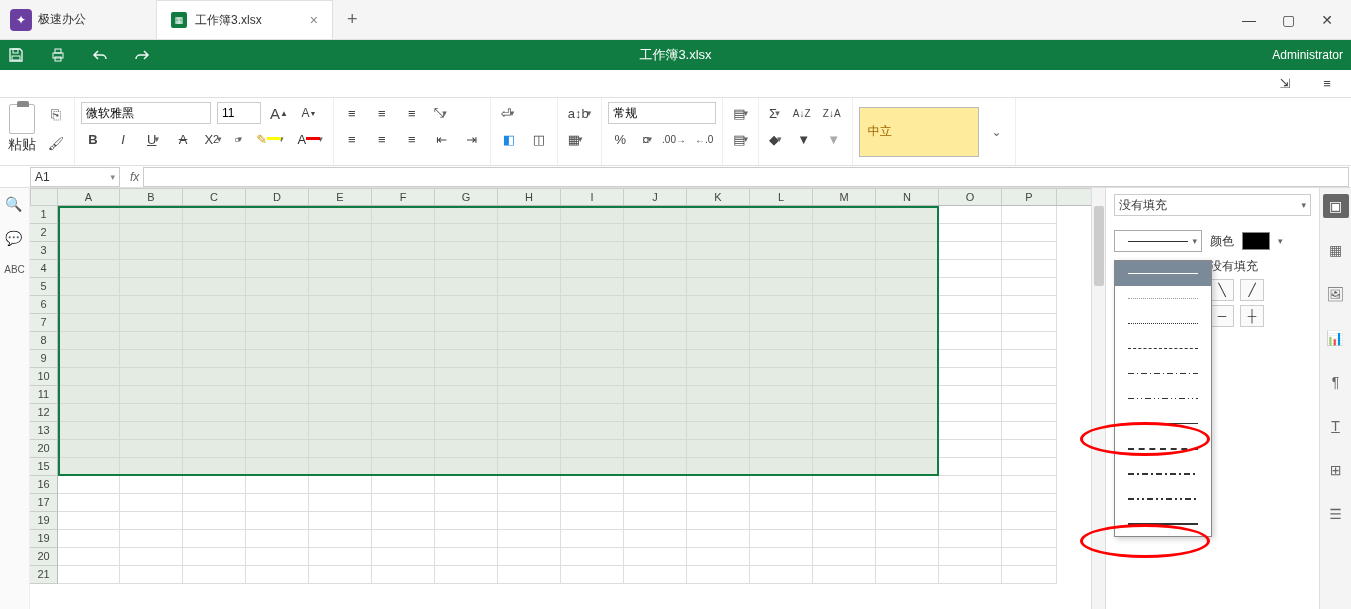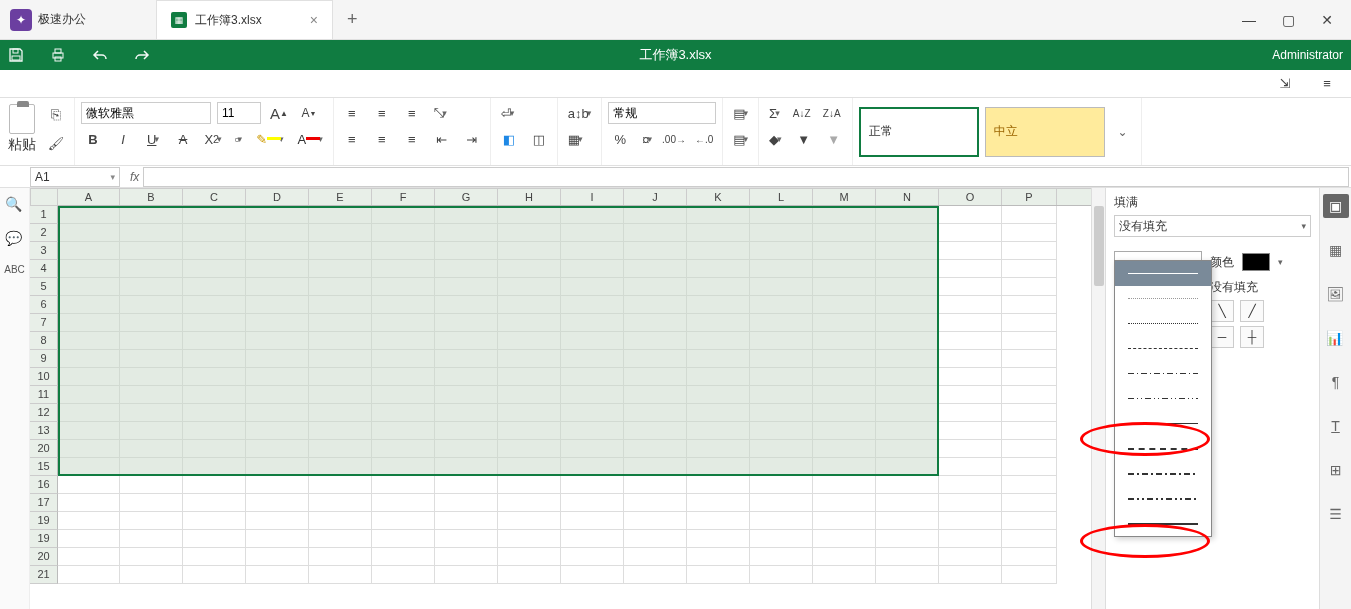--- a/index.html
+++ b/index.html
@@ -292,23 +292,20 @@
       <span class="rib-btn" style="font-size:10px;">Z↓A</span>
     </div>
     <div class="rib-row">
       <span class="rib-btn wide">◆<span class="dropdown-caret">▾</span></span>
       <span class="rib-btn">▼</span>
       <span class="rib-btn" style="color:#aaa;">▼</span>
     </div>
   </div>
 
   <div class="rib-group" style="flex-direction:row; align-items:center; gap:6px;">
-    <div class="style-cell style-normal">
-        <span>正常</span>
-      </div>
     <div class="style-cell style-mid">
         <span>中立</span>
       </div>
     <div class="styles-caret">⌄</div>
   </div>
 </div>
 
 <div class="formula-bar">
   <div class="name-box">
     <span>A1</span>
@@ -749,21 +746,20 @@
           <div class="cell" style="width: 55px;"></div>
         </div>
       </div>
     <div class="selected-range" id="selrange" style="left: 28px; width: 881px; top: 18px; height: 270px;"></div>
     <div class="scroll-v">
       <div class="scroll-thumb" style="top:18px; height:80px;"></div>
     </div>
   </div>
 
   <div class="side-panel">
-    <div class="sp-title">填满</div>
     <div class="sp-select">
       <span>没有填充</span>
         <span style="font-size:9px;color:#666;">▾</span>
     </div>
     <div class="sp-section">
       <div class="border-row">
         <div class="border-style-box">
           <div class="line"></div>
             <span class="caret">▾</span>
         </div>

